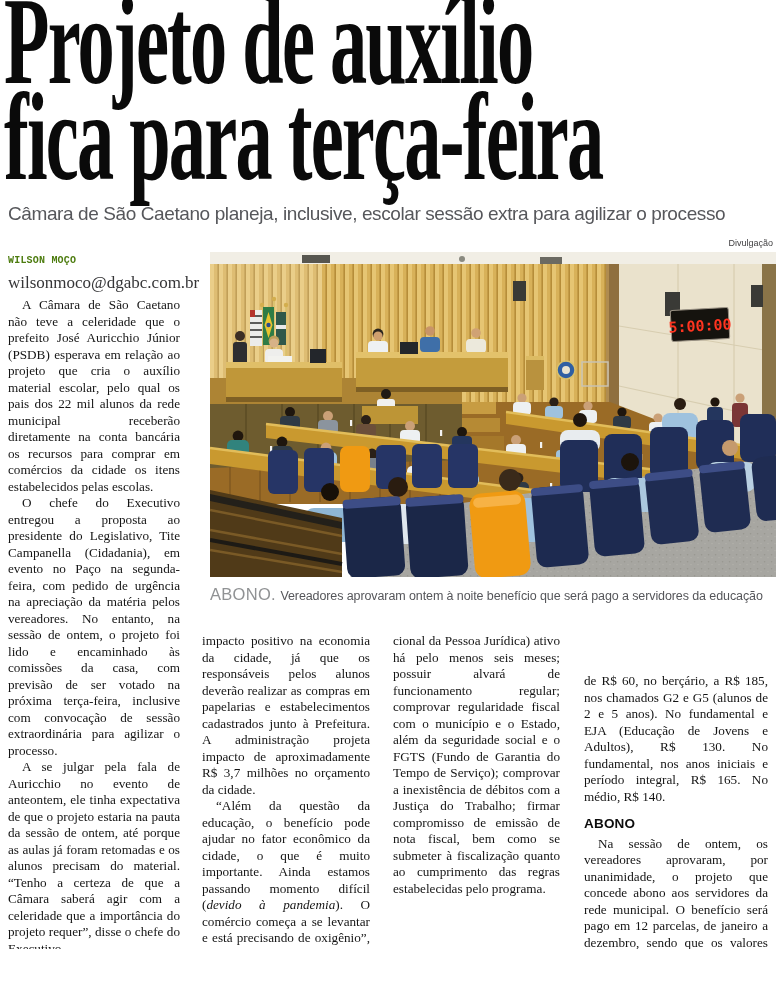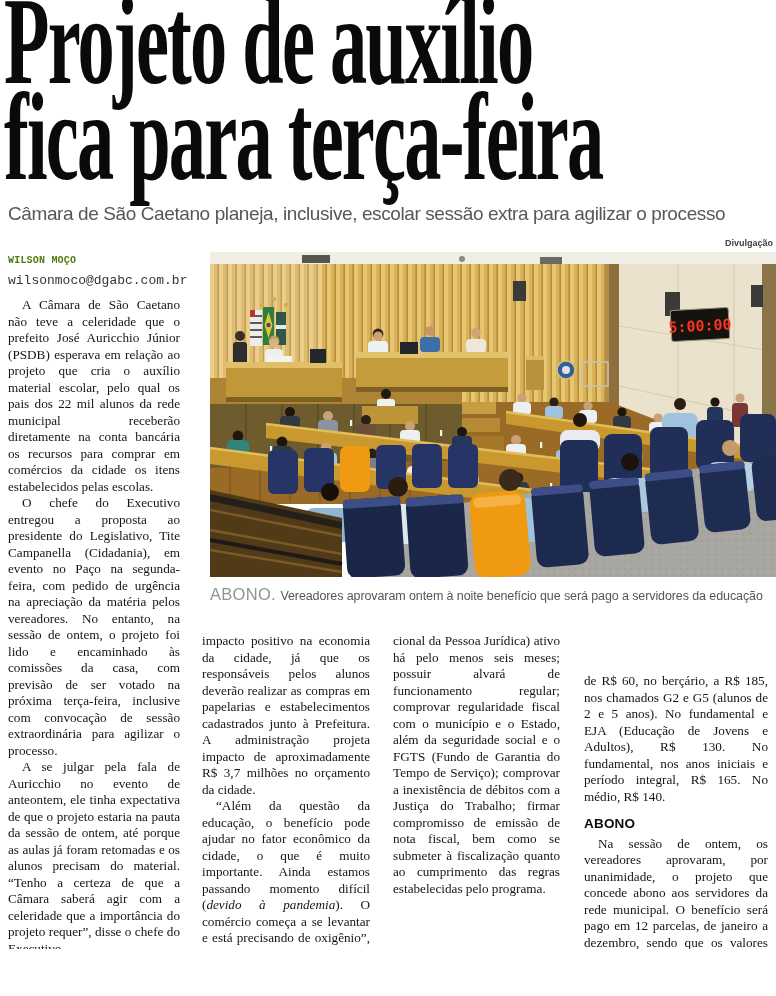--- a/index.html
+++ b/index.html
@@ -9,26 +9,26 @@
   #headline{position:absolute;left:4px;top:-6px;width:776px;}
   .hl-line{font-family:"Liberation Serif",serif;font-weight:bold;color:#0a0a0a;
            font-size:124px;line-height:96px;letter-spacing:-3px;white-space:nowrap;
            transform:scaleX(.60);transform-origin:0 0;}
   
   #subtitle{position:absolute;left:8px;top:203px;width:768px;
             font-family:"Liberation Sans",sans-serif;font-size:19px;letter-spacing:-0.4px;
             color:#56575b;}
   
   #credit{position:absolute;right:3px;top:238px;font-family:"Liberation Sans",sans-serif;
-          font-size:9px;font-weight:bold;color:#414042;}
+          font-size:9px;font-weight:normal;color:#414042;}
   
   #byline-name{position:absolute;left:8px;top:255px;font-family:Liberation Mono, monospace;
                font-weight:bold;font-size:10px;color:#4d7c0f;letter-spacing:.2px;}
-  #byline-email{position:absolute;left:8px;top:273px;font-family:Liberation Mono, monospace;
-                font-size:13px;color:#353537;}
+  #byline-email{position:absolute;left:8px;top:273px;font-family:Liberation Serif, serif;
+                font-size:17px;color:#353537;}
   
   #photo{position:absolute;left:210px;top:252px;width:566px;height:325px;}
   
   #caption{position:absolute;left:210px;top:585px;width:566px;white-space:nowrap;
            font-family:"Liberation Sans",sans-serif;}
   #caption .kicker{font-size:16.5px;color:#909294;letter-spacing:.3px;}
   #caption .cap-text{font-size:12.5px;color:#55565a;letter-spacing:-0.1px;}
   
   .col{position:absolute;text-align:justify;font-size:13.2px;line-height:16.5px;
        overflow:hidden;hyphens:auto;-webkit-hyphens:auto;}

